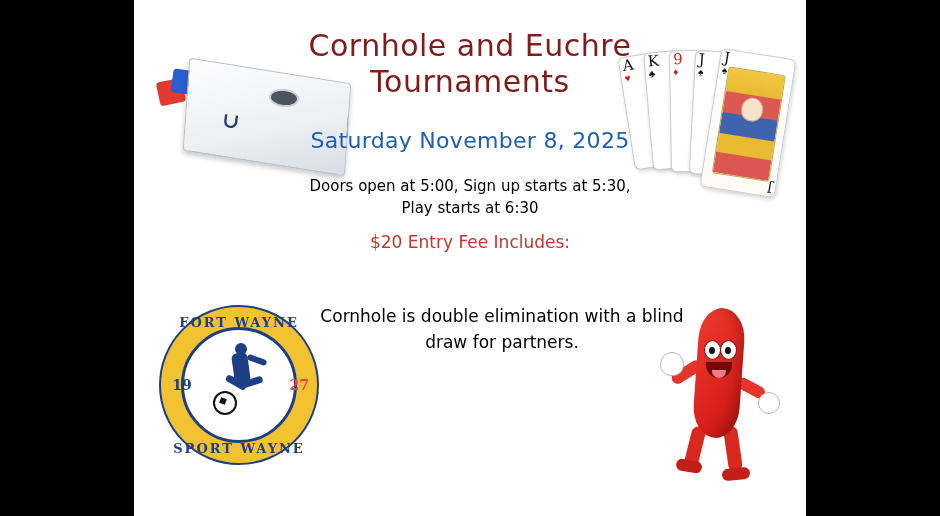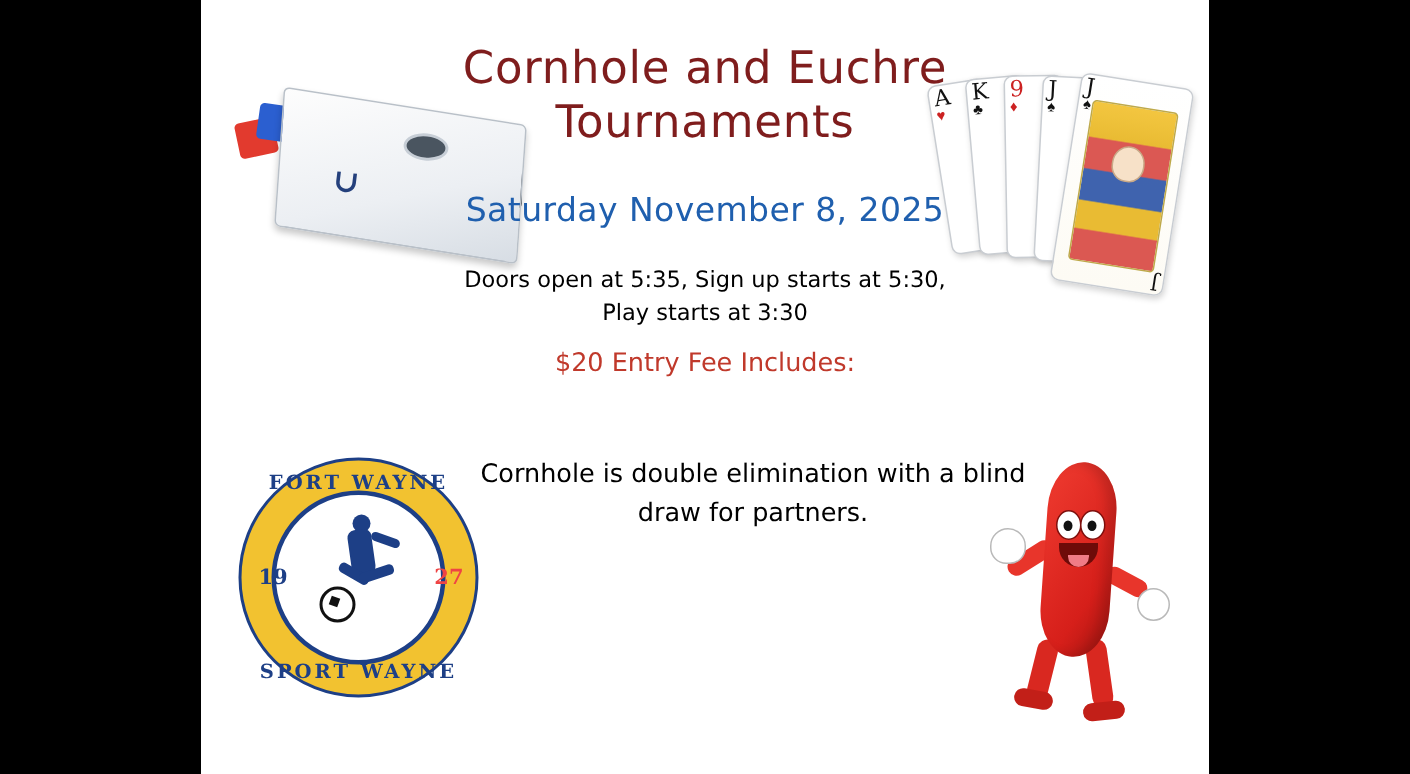--- a/index.html
+++ b/index.html
@@ -535,22 +535,22 @@
     </div>
 
     <div class="title">
       <div>Cornhole and Euchre</div>
       <div>Tournaments</div>
     </div>
 
     <div class="date">Saturday November 8, 2025</div>
 
     <div class="times">
-      <div>Doors open at 5:35, Sign up starts at 5:30,</div>
-      <div>Play starts at 3:30</div>
+      <div>Doors open at 5:00, Sign up starts at 5:30,</div>
+      <div>Play starts at 6:30</div>
     </div>
 
     <div class="fee">
       <div>$20 Entry Fee Includes:</div>
     </div>
 
     <div class="format">
       <div>Cornhole is double elimination with a blind</div>
       <div>draw for partners.</div>
     </div>

